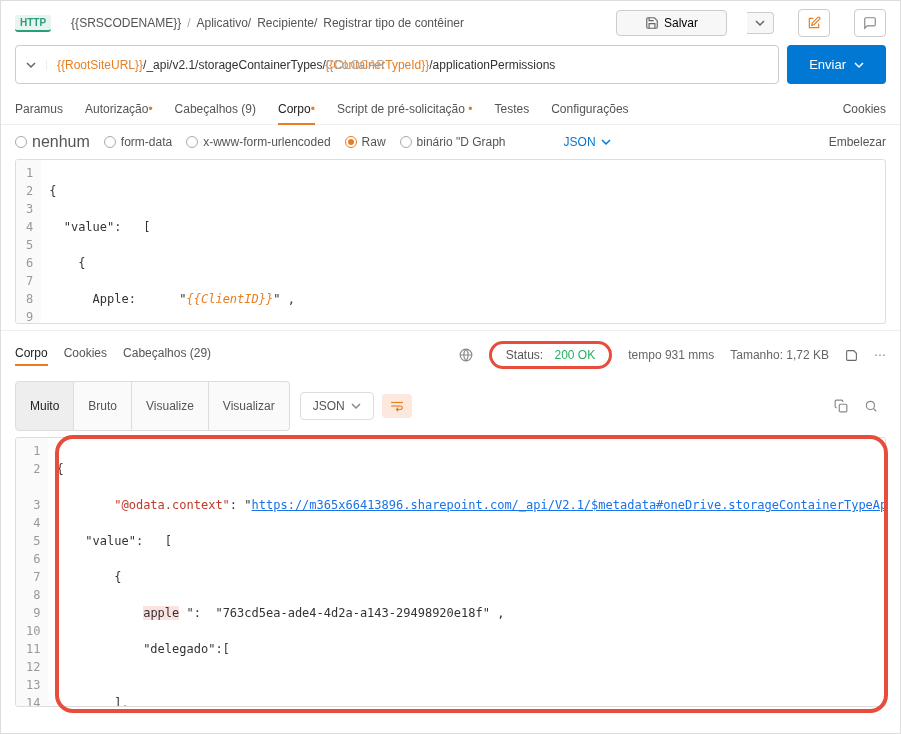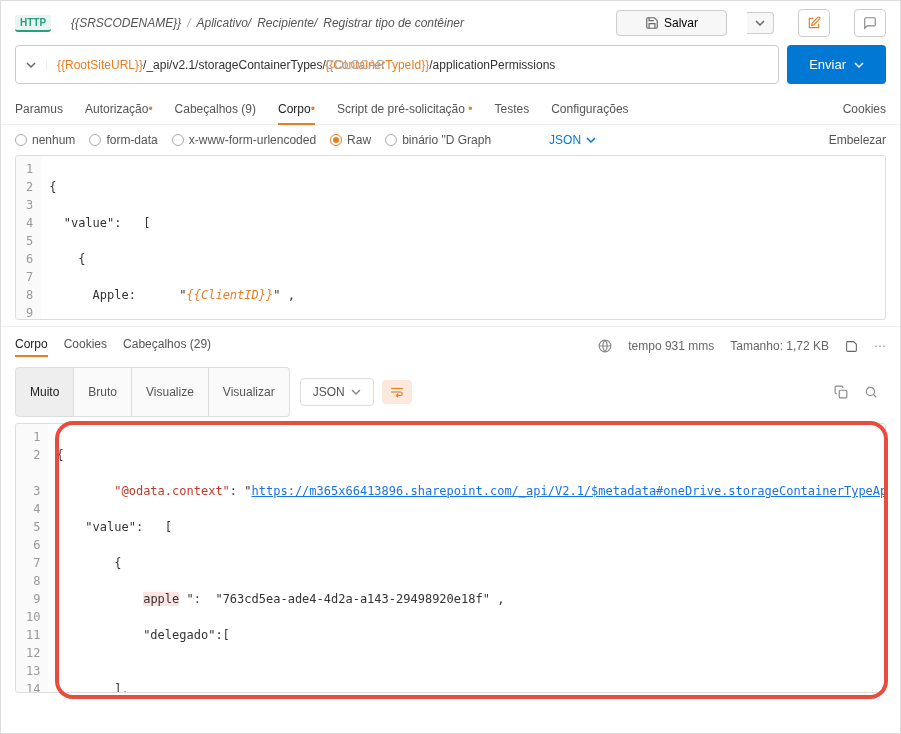--- a/index.html
+++ b/index.html
@@ -1,21 +1,21 @@
 <!DOCTYPE html>
 <html><head>
 <meta charset="utf-8">
 <style>
 * { box-sizing: border-box; margin: 0; padding: 0; }
 body { font-family: -apple-system, BlinkMacSystemFont, "Segoe UI", Arial, sans-serif; font-size: 12px; color: #333; background: #fff; width: 901px; height: 734px; overflow: hidden; border: 1px solid #ddd; }
 
 
 .topbar { display: flex; align-items: center; padding: 8px 14px; gap: 20px; }
 .http-badge { background: #e8f4f0; color: #2a9d7a; font-weight: bold; font-size: 10px; padding: 2px 5px; border-radius: 3px; border-bottom: 2px solid #2a9d7a; }
-.breadcrumb { display: flex; align-items: center; gap: 6px; font-size: 12px; color: #555; flex: 1; font-style: italic; }
+.breadcrumb { display: flex; align-items: center; gap: 6px; font-size: 12px; color: #555; flex: 1; }
 .breadcrumb .sep { color: #aaa; }
 .save-btn { display: flex; align-items: center; gap: 5px; border: 1px solid #ccc; background: #f7f7f7; padding: 5px 28px; border-radius: 4px; font-size: 12px; cursor: pointer; }
 .save-drop { border: 1px solid #ccc; border-left: none; background: #f7f7f7; padding: 5px 8px; border-radius: 0 4px 4px 0; cursor: pointer; }
 .icon-btn { border: 1px solid #ccc; background: #fff; padding: 6px 8px; border-radius: 4px; cursor: pointer; margin-left: 4px; }
 .icon-orange { color: #e67e22; }
 
 
 .url-row { display: flex; padding: 0 14px 10px 14px; gap: 8px; align-items: stretch; }
 .url-box { flex: 1; border: 1px solid #ccc; border-radius: 4px; display: flex; align-items: center; padding: 8px 10px; font-size: 12px; }
 .method-drop { color: #666; padding-right: 10px; border-right: 1px solid #eee; margin-right: 10px; cursor: pointer; display: flex; align-items: center; gap: 4px; }
@@ -151,21 +151,21 @@
   <div class="tab"><span>Script de pré-solicitação</span><span class="dot"> •</span></div>
   <div class="tab">Testes</div>
   <div class="tab">Configurações</div>
   <div class="spacer"></div>
   <div class="cookies-link">Cookies</div>
 </div>
 
 <div class="body-row">
   <label class="radio">
       <span class="radio-dot"></span>
-      <span style="font-size:12px">nenhum</span>
+      <span style="font-size:16px">nenhum</span>
     </label>
   <label class="radio">
       <span class="radio-dot"></span>
       <span>form-data</span>
     </label>
   <label class="radio">
       <span class="radio-dot"></span>
       <span>x-www-form-urlencoded</span>
     </label>
   <label class="radio sel">
@@ -217,20 +217,23 @@
     <span class="resp-tab active">Corpo</span>
     <span class="resp-tab">Cookies</span>
     <span class="resp-tab">Cabeçalhos (29)</span>
   </div>
   <div class="spacer"></div>
   <span>
     <svg width="14" height="14" viewBox="0 0 24 24" fill="none" stroke="#888" stroke-width="2">
         <circle cx="12" cy="12" r="10"></circle>
         <path d="M2 12h20M12 2a15 15 0 0 1 0 20M12 2a15 15 0 0 0 0 20"></path>
       </svg>
+  </span>
+  <span class="status-pill">
+    <span>Status:</span>&nbsp;<span class="status-ok">200 OK</span>
   </span>
   <span class="meta">tempo 931 mms</span>
   <span class="meta">Tamanho: 1,72 KB</span>
   <span class="save-example">
     <svg width="13" height="13" viewBox="0 0 24 24" fill="none" stroke="#666" stroke-width="2">
         <path d="M19 21H5a2 2 0 0 1-2-2V5a2 2 0 0 1 2-2h11l5 5v11a2 2 0 0 1-2 2z"></path>
       </svg>
   </span>
   <span style="color:#888;cursor:pointer">⋯</span>
 </div>

